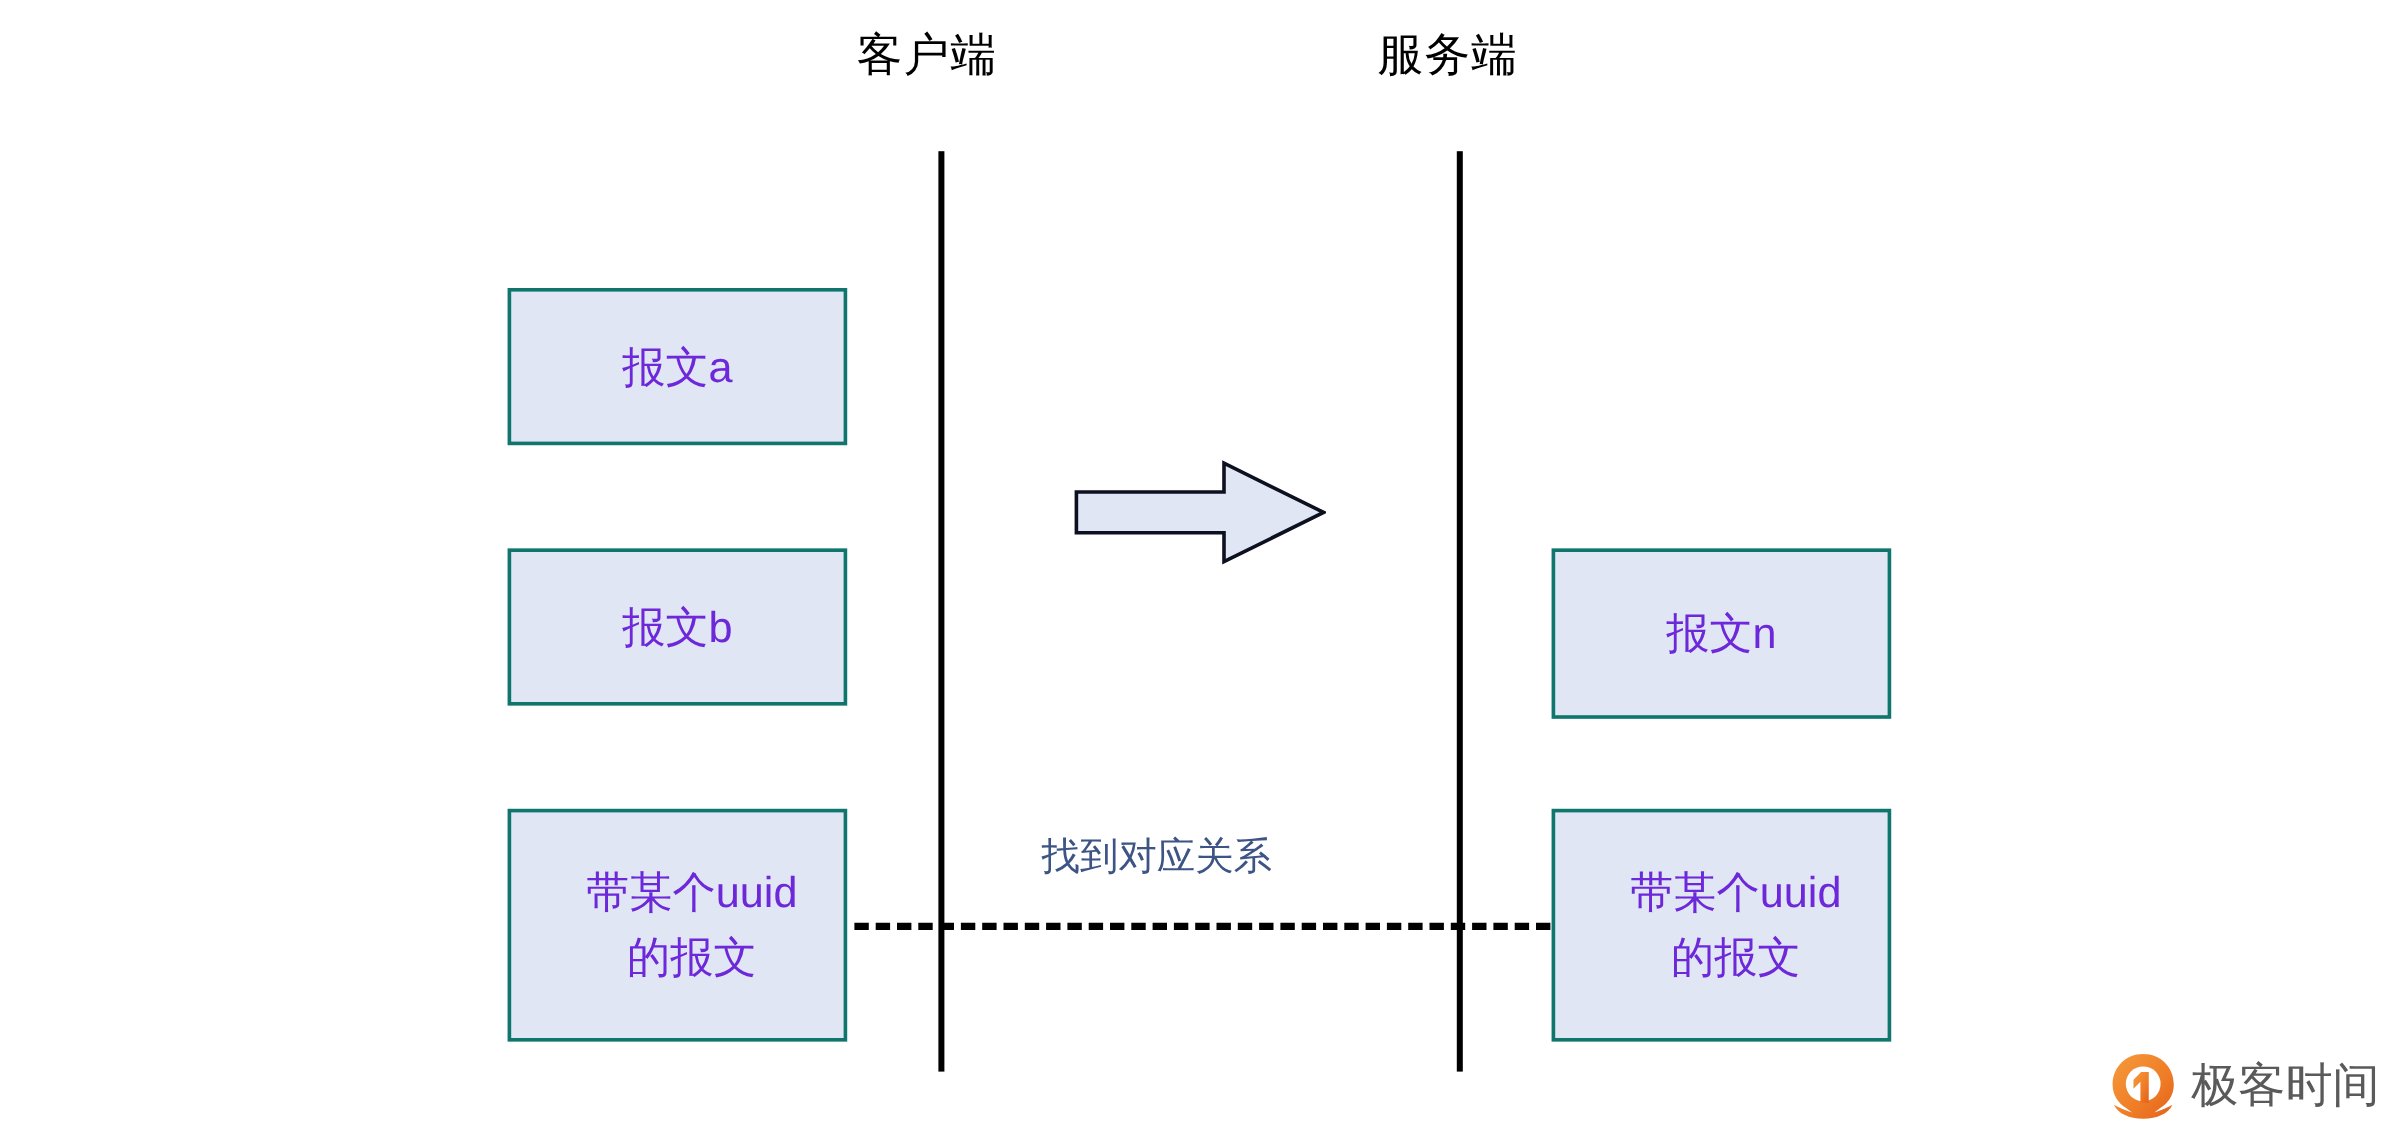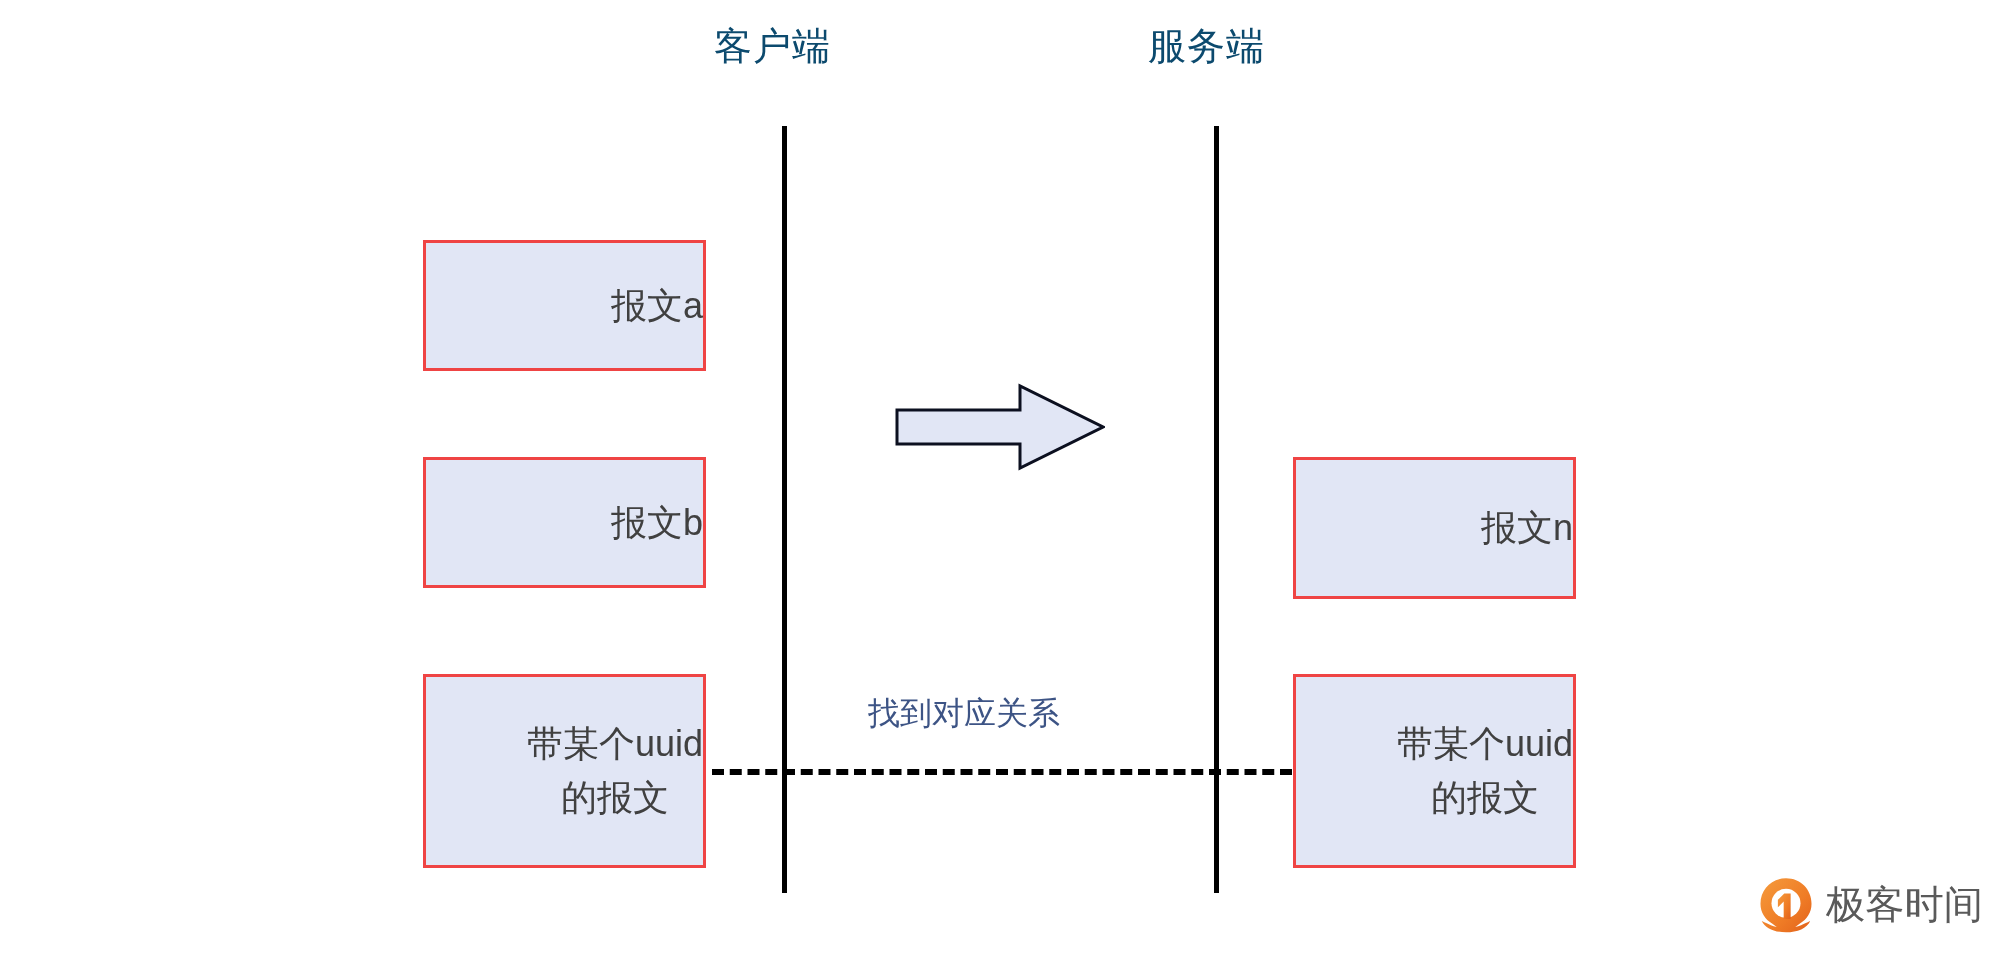--- a/index.html
+++ b/index.html
@@ -14,21 +14,21 @@
     position: relative;
     width: 2000px;
     height: 954px;
     background: #ffffff;
     overflow: hidden;
   }
 
   
   .col-title {
     position: absolute;
-    color: #0c4a6e;
+    color: #000000;
     font-size: 38px;
     line-height: 1;
     white-space: nowrap;
     letter-spacing: 1px;
   }
   #client-title { left: 714px; top: 27px; }
   #server-title { left: 1148px; top: 27px; }
 
   
   .v-line {
@@ -38,28 +38,28 @@
     height: 767px;
     background: #000000;
   }
   #client-line { left: 782px; }
   #server-line { left: 1214px; }
 
   
   .msg-box {
     position: absolute;
     background: #e1e6f5;
-    border: 3px solid #ef4444;
+    border: 3px solid #0f766e;
     box-sizing: border-box;
-    color: #404040;
+    color: #6d28d9;
     font-size: 36px;
     line-height: 46px;
     display: flex;
     align-items: center;
-    justify-content: flex-end;
+    justify-content: center;
     text-align: center;
   }
   .msg-box span { display: block; }
 
   #box-client-a { left: 423px; top: 240px; width: 283px; height: 131px; }
   #box-client-b { left: 423px; top: 457px; width: 283px; height: 131px; }
   #box-client-uuid { left: 423px; top: 674px; width: 283px; height: 194px; }
 
   #box-server-m { left: 1293px; top: 240px; width: 283px; height: 131px; }
   #box-server-n { left: 1293px; top: 457px; width: 283px; height: 142px; }

